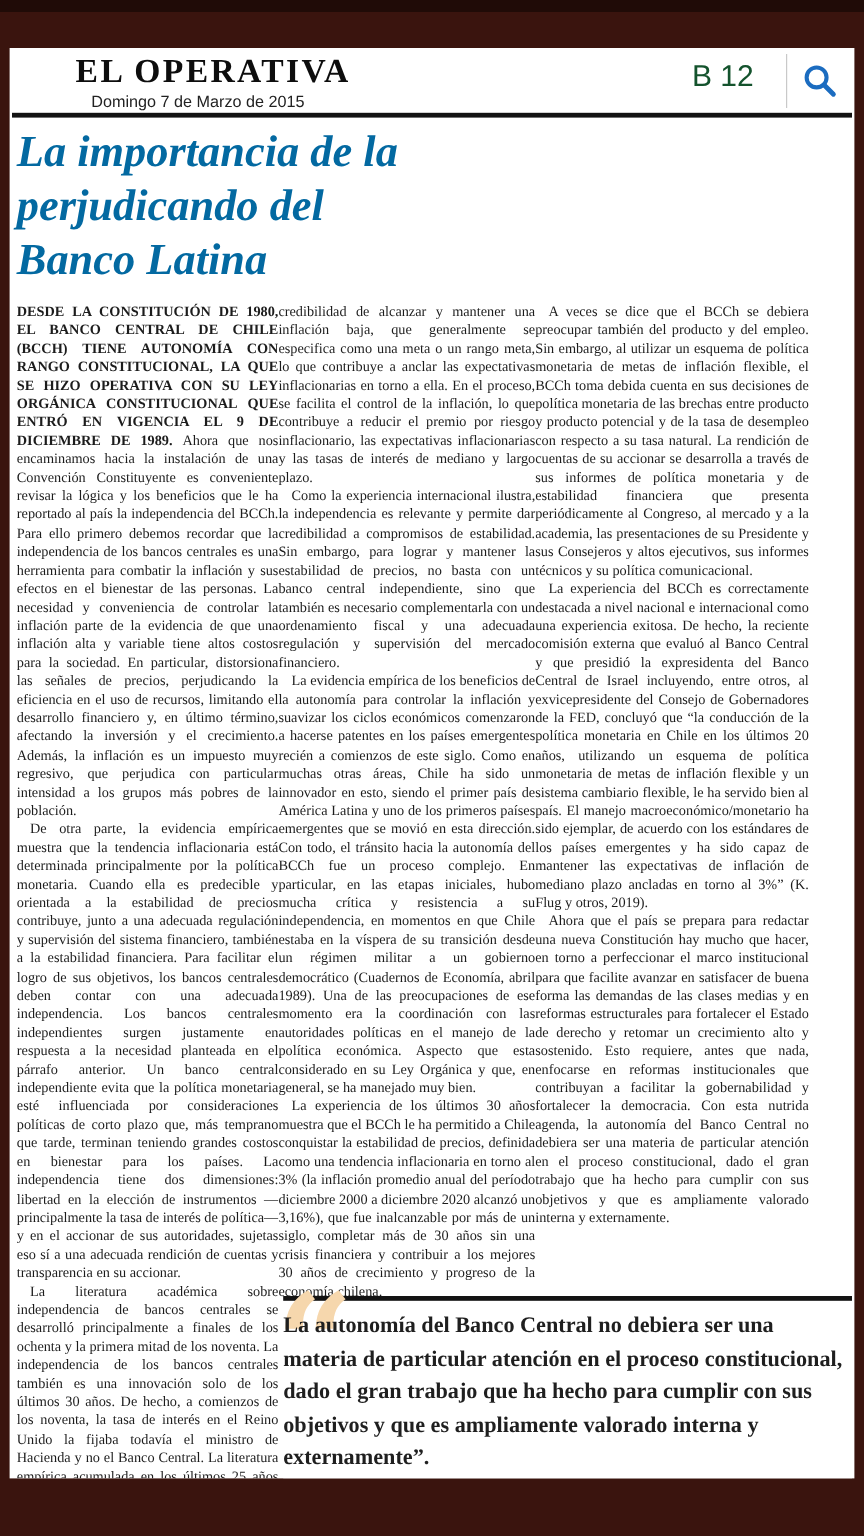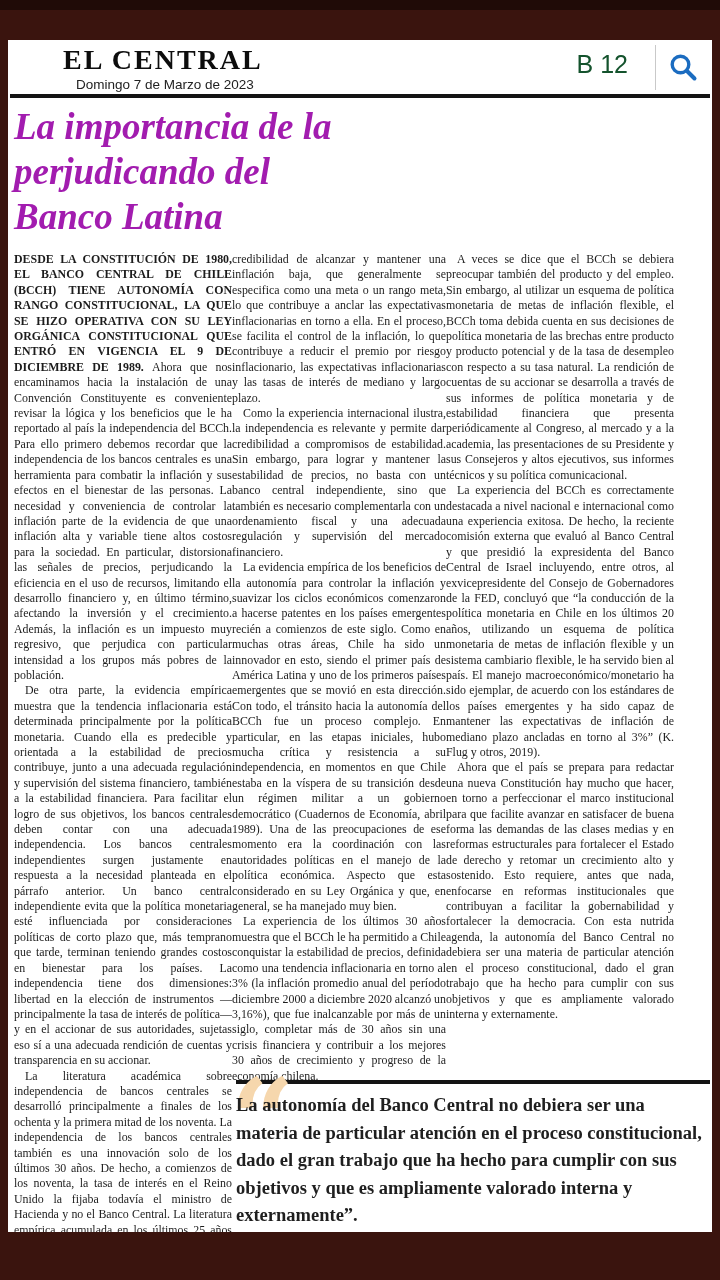--- a/index.html
+++ b/index.html
@@ -36,21 +36,21 @@
   }
   .hdr-divider { position:absolute; right:56px; top:5px; width:1px; height:45px; background:#c9c9c9; }
   .search-btn { position:absolute; right:14px; top:12px; width:30px; height:30px; cursor:pointer; }
 
   .rule-top { position:absolute; left:2px; top:54px; width:700px; height:4px; background:#131313; }
 
   
   .title {
     position:absolute; left:6px; top:64px; width:445px;
     font-weight:700; font-style:italic;
-    font-size:37px; line-height:45px; color:#a21caf;
+    font-size:37px; line-height:45px; color:#0369a1;
   }
   .title span { display:block; }
 
   .kicker {
     position:absolute; left:454px; top:58px; width:244px; height:147px;
     background:#e87d2b; overflow:hidden;
   }
   .kicker-label {
     position:absolute; left:26px; top:12px;
     font-family:"Liberation Sans", sans-serif;
@@ -95,22 +95,22 @@
     text-align:left;
   }
 </style>
 </head>
 <body>
 
 <div class="top-edge"></div>
 
 <div class="paper">
 
-  <div class="masthead">EL CENTRAL</div>
-  <div class="hdr-date">Domingo 7 de Marzo de 2023</div>
+  <div class="masthead">EL OPERATIVA</div>
+  <div class="hdr-date">Domingo 7 de Marzo de 2015</div>
   <div class="hdr-pagenum">B 12</div>
   <div class="hdr-divider"></div>
   <div class="search-btn">
     <svg width="30" height="30" viewBox="0 0 30 30">
       <circle cx="12.5" cy="12.5" r="8.3" fill="none" stroke="#1b6cc0" stroke-width="3.4"></circle>
       <line x1="19" y1="19" x2="26.5" y2="26.5" stroke="#1b6cc0" stroke-width="4" stroke-linecap="round"></line>
     </svg>
   </div>
   <div class="rule-top"></div>
 

